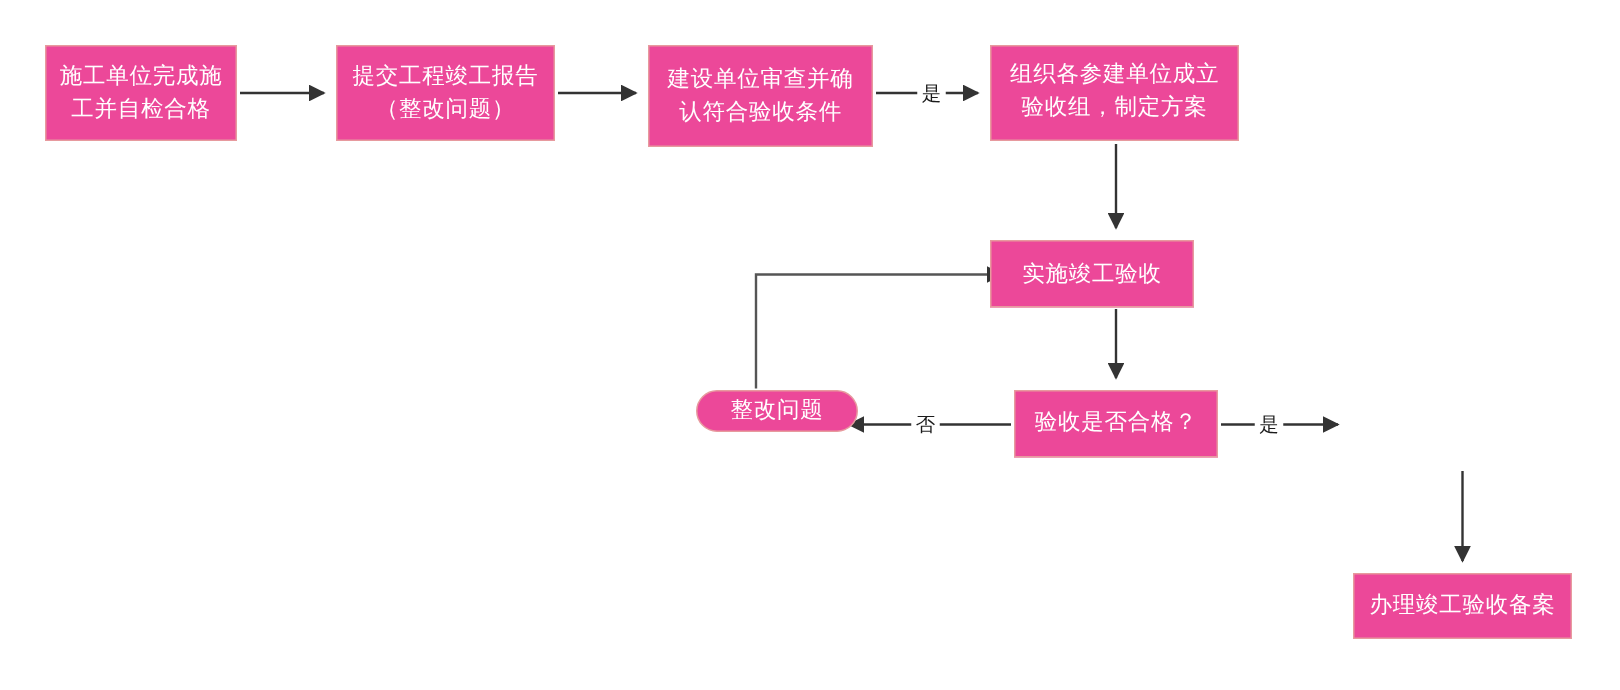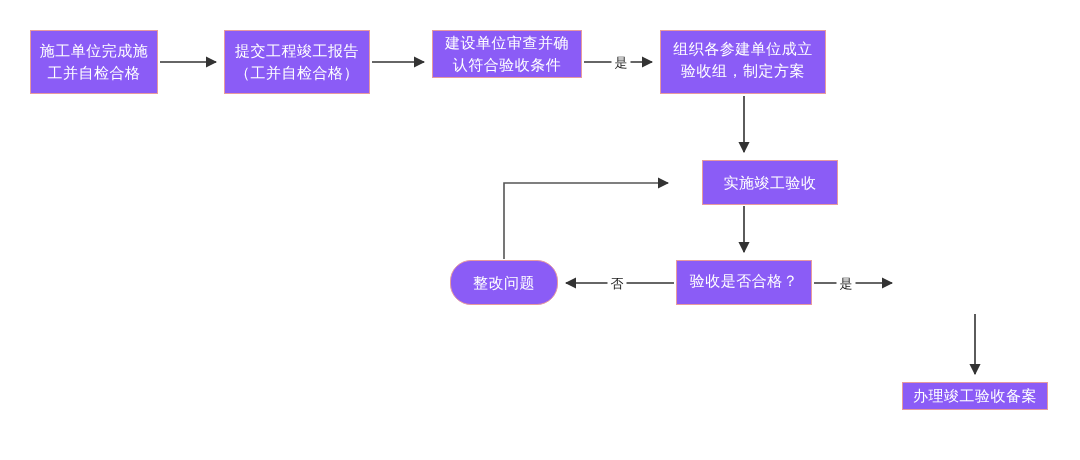--- a/index.html
+++ b/index.html
@@ -21,21 +21,21 @@
     position: absolute;
     left: 0;
     top: 0;
     width: 1080px;
     height: 460px;
     pointer-events: none;
   }
   .node {
     position: absolute;
     box-sizing: border-box;
-    background: #8b5cf6;
+    background: #ec4899;
     border: 1px solid #E79A9E;
     color: #ffffff;
     display: flex;
     align-items: center;
     justify-content: center;
     text-align: center;
     font-size: 15px;
     line-height: 1.45;
     letter-spacing: 0.5px;
     white-space: pre-line;
@@ -80,36 +80,36 @@
 
     <line x1="814" y1="283" x2="892" y2="283" stroke="#333333" stroke-width="1.6" marker-end="url(#arrow)"></line>
 
     <line x1="975" y1="314" x2="975" y2="374" stroke="#333333" stroke-width="1.6" marker-end="url(#arrow)"></line>
   </svg>
 
   <div class="node" style="left:30px; top:30px; width:128px; height:64px;">施工单位完成施
 工并自检合格</div>
 
   <div class="node" style="left:224px; top:30px; width:146px; height:64px;">提交工程竣工报告
-（工并自检合格）</div>
+（整改问题）</div>
 
-  <div class="node" style="left:432px; top:30px; width:150px; height:48px;">建设单位审查并确
+  <div class="node" style="left:432px; top:30px; width:150px; height:68px;">建设单位审查并确
 认符合验收条件</div>
 
   <div class="node" style="left:660px; top:30px; width:166px; height:64px;font-family:Liberation Mono, monospace;">组织各参建单位成立
 验收组，制定方案</div>
 
-  <div class="node" style="left:702px; top:160px; width:136px; height:45px;">实施竣工验收</div>
+  <div class="node" style="left:660px; top:160px; width:136px; height:45px;">实施竣工验收</div>
 
   <div class="node" style="left:676px; top:260px; width:136px; height:45px;font-family:Liberation Mono, monospace;">验收是否合格？</div>
 
-  <div class="node" style="left:450px; top:260px; width:108px; height:45px;border-radius:21px;">整改问题</div>
+  <div class="node" style="left:464px; top:260px; width:108px; height:28px;border-radius:21px;">整改问题</div>
 
 
-  <div class="node" style="left:902px; top:382px; width:146px; height:28px;">办理竣工验收备案</div>
+  <div class="node" style="left:902px; top:382px; width:146px; height:44px;">办理竣工验收备案</div>
 
   <div class="edge-label" style="left:621px; top:62px;">是</div>
 
   <div class="edge-label" style="left:617px; top:283px;">否</div>
 
   <div class="edge-label" style="left:846px; top:283px;">是</div>
 
 </div>
 
 </body></html>

